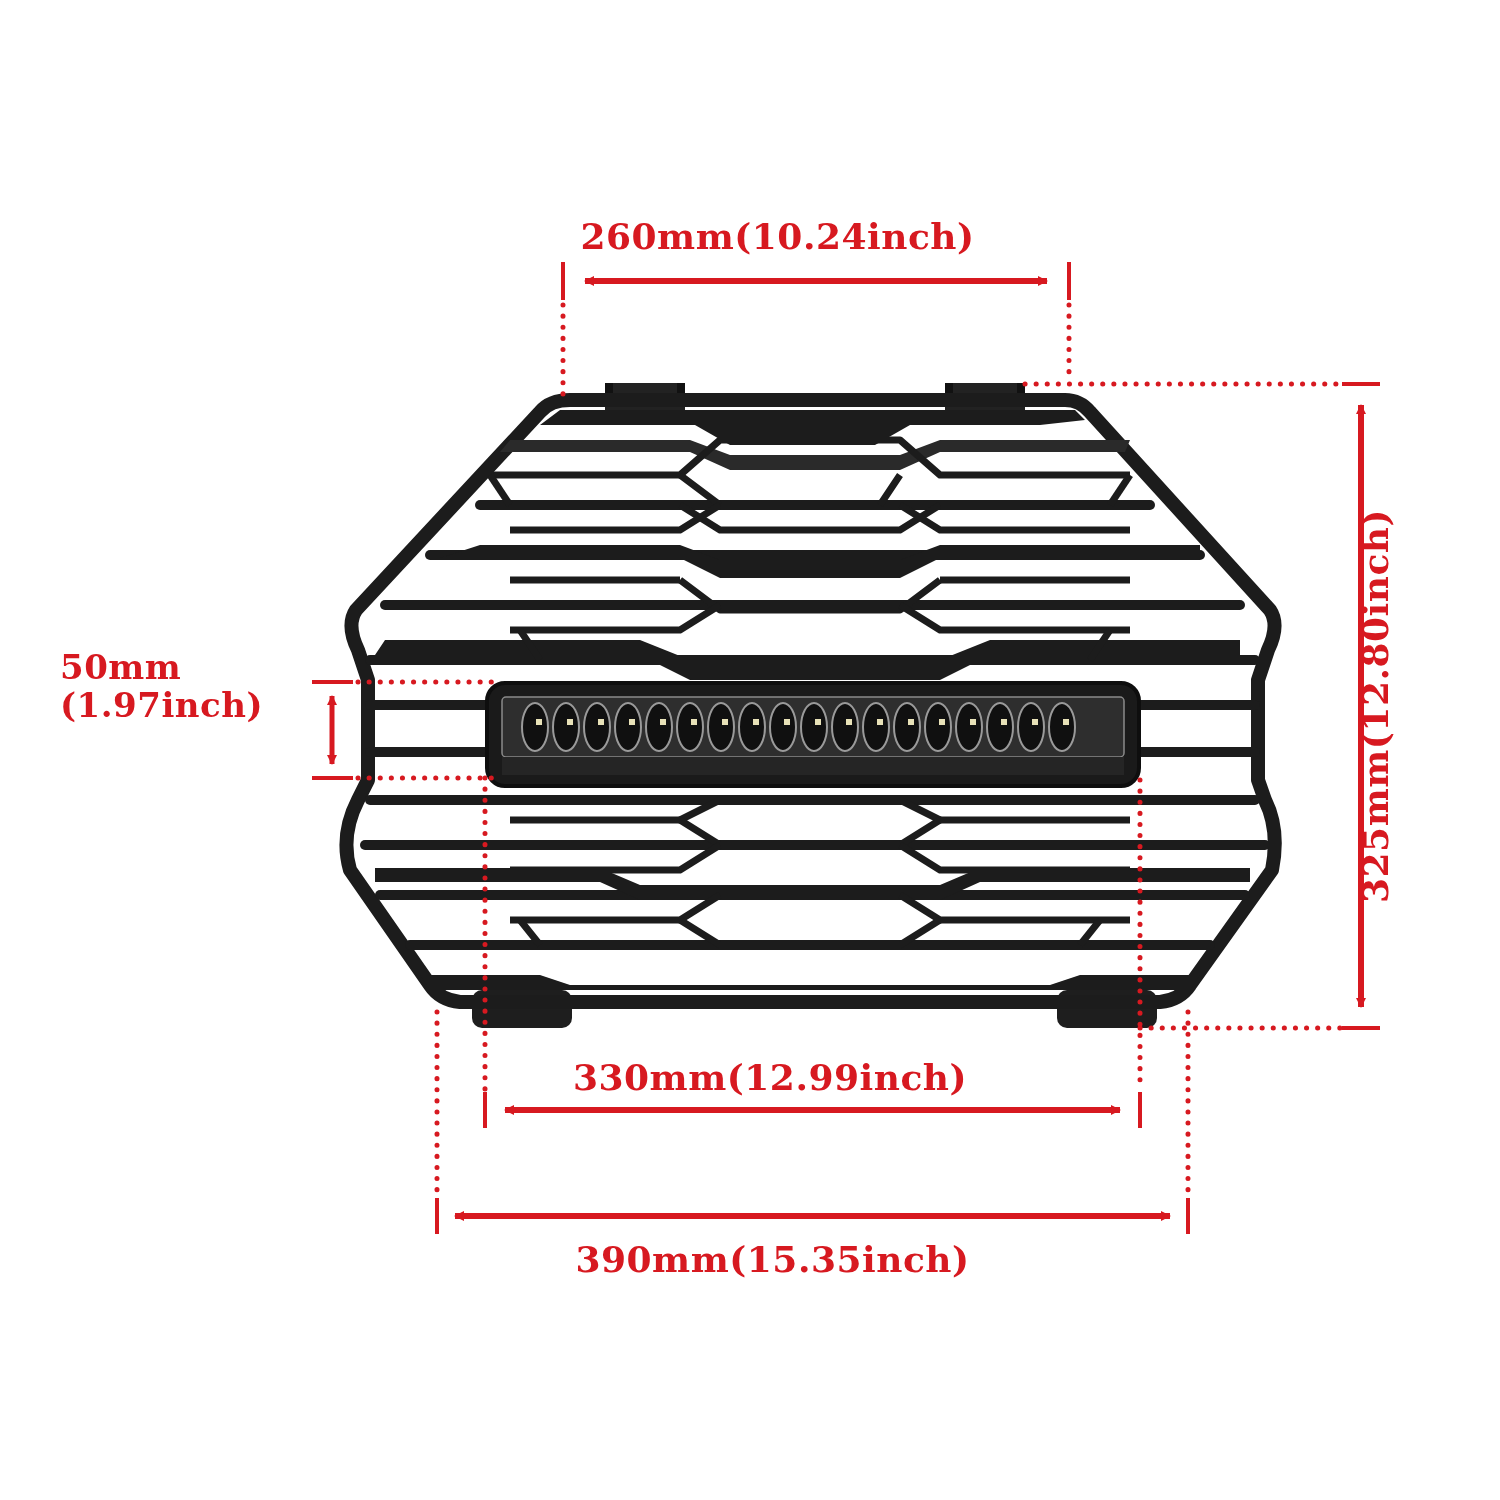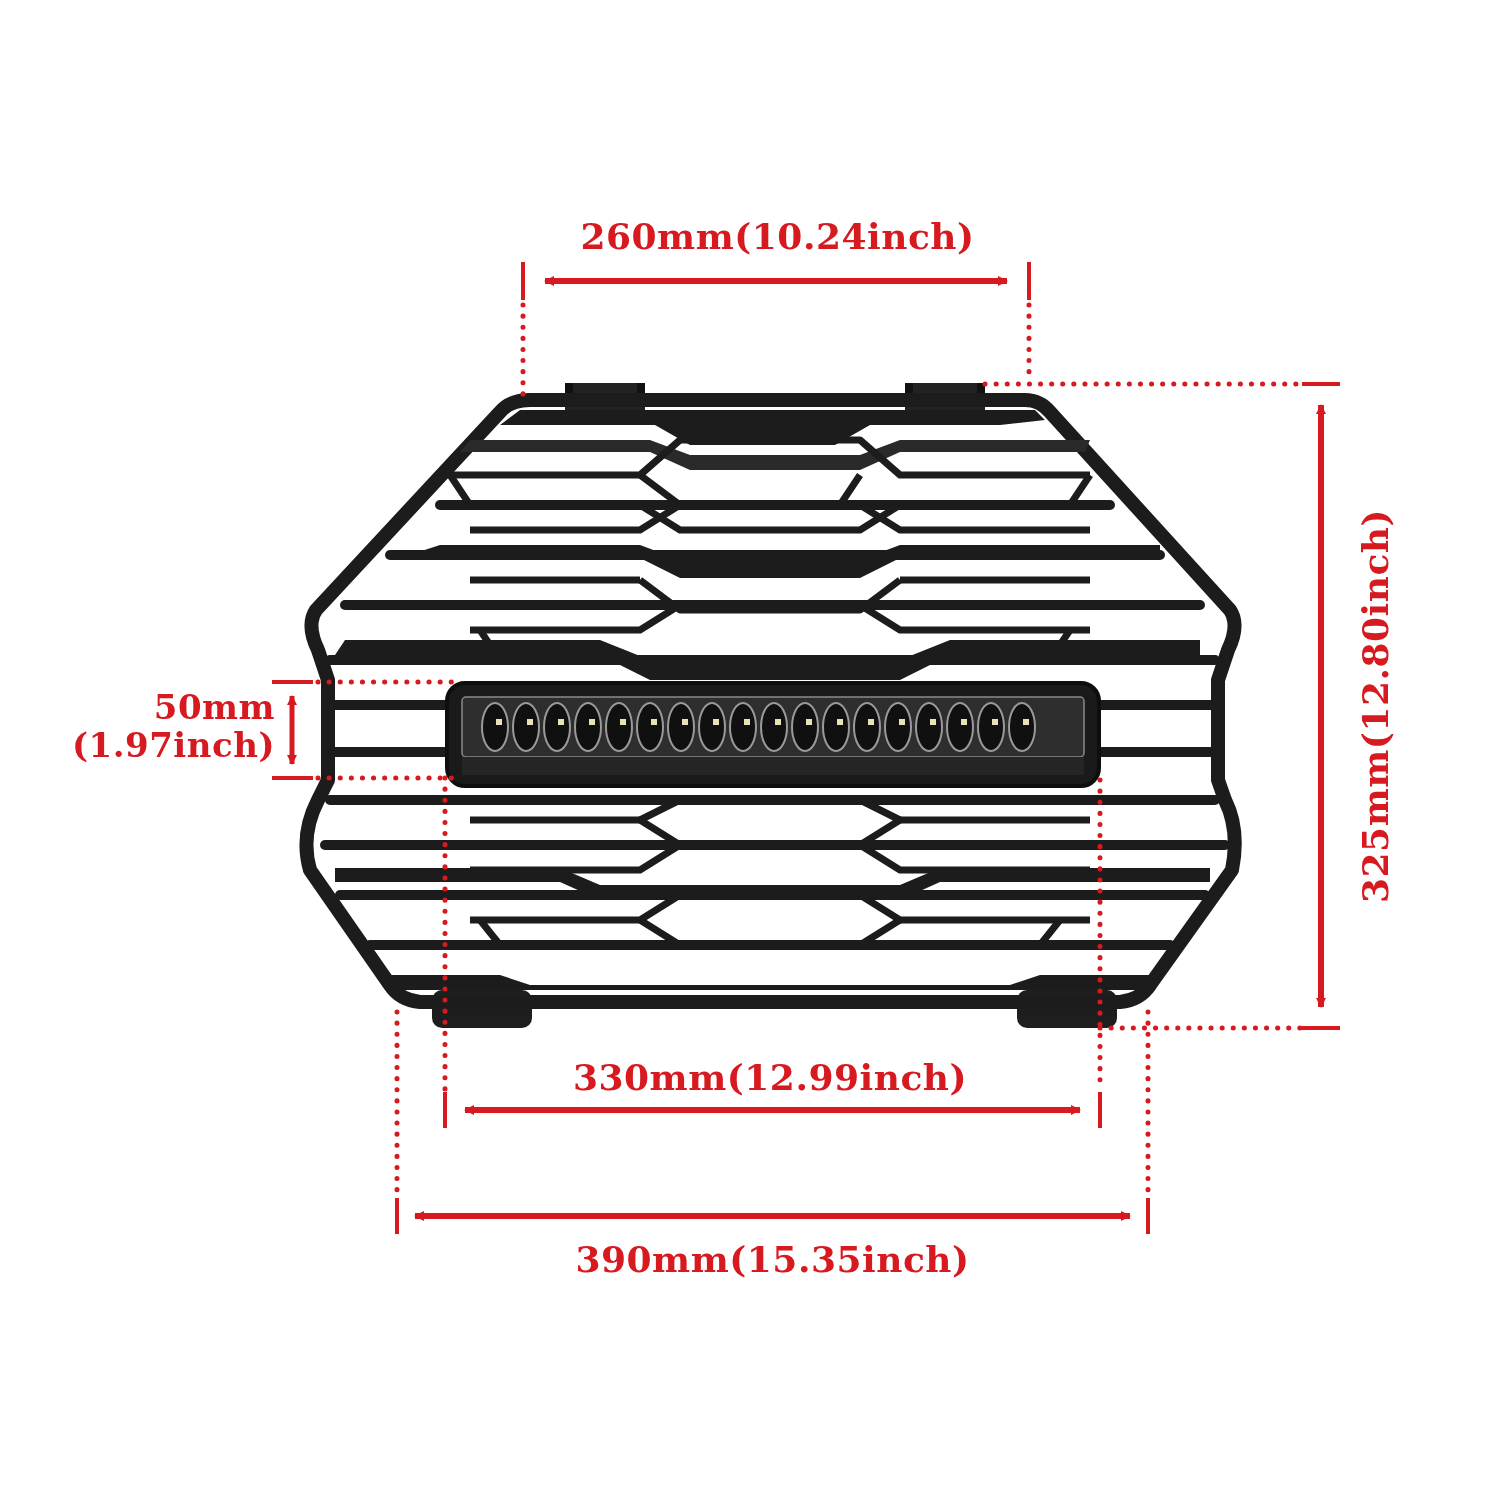--- a/index.html
+++ b/index.html
@@ -1,22 +1,22 @@
 <!DOCTYPE html>
 <html><head>
 <meta charset="utf-8">
 <style>
   html,body{margin:0;padding:0;background:#ffffff;}
   body{width:1500px;height:1500px;position:relative;overflow:hidden;font-family:"DejaVu Serif","Liberation Serif",serif;}
-  .canvas{position:absolute;left:0;top:0;width:1428px;height:1500px;}
+  .canvas{position:absolute;left:0;top:0;width:1428px;height:1500px;padding-left:40px;}
   .dim-label{position:absolute;color:#d71920;font-weight:bold;white-space:nowrap;letter-spacing:0.5px;}
   .lbl-top{left:0;width:1555px;top:215px;font-size:36px;text-align:center;}
   .lbl-mid{left:0;width:1540px;top:1056px;font-size:36px;text-align:center;}
   .lbl-bot{left:0;width:1545px;top:1238px;font-size:36px;text-align:center;}
-  .lbl-left{left:60px;width:215px;top:688px;font-size:34px;text-align:right;line-height:38px;}
+  .lbl-left{left:60px;width:215px;top:648px;font-size:34px;text-align:left;line-height:38px;}
   .lbl-right{left:1185px;top:692px;width:380px;font-size:36px;text-align:center;transform:rotate(-90deg);transform-origin:center center;}
 </style>
 </head>
 <body>
 
 <div class="canvas">
 <svg width="1500" height="1500" viewBox="0 0 1500 1500" xmlns="http://www.w3.org/2000/svg">
   <defs>
     <marker id="ah" markerWidth="10" markerHeight="10" refX="9" refY="5" orient="auto-start-reverse" markerUnits="userSpaceOnUse" viewBox="0 0 10 10">
       <path d="M0,0 L10,5 L0,10 z" fill="#d71920"></path>

